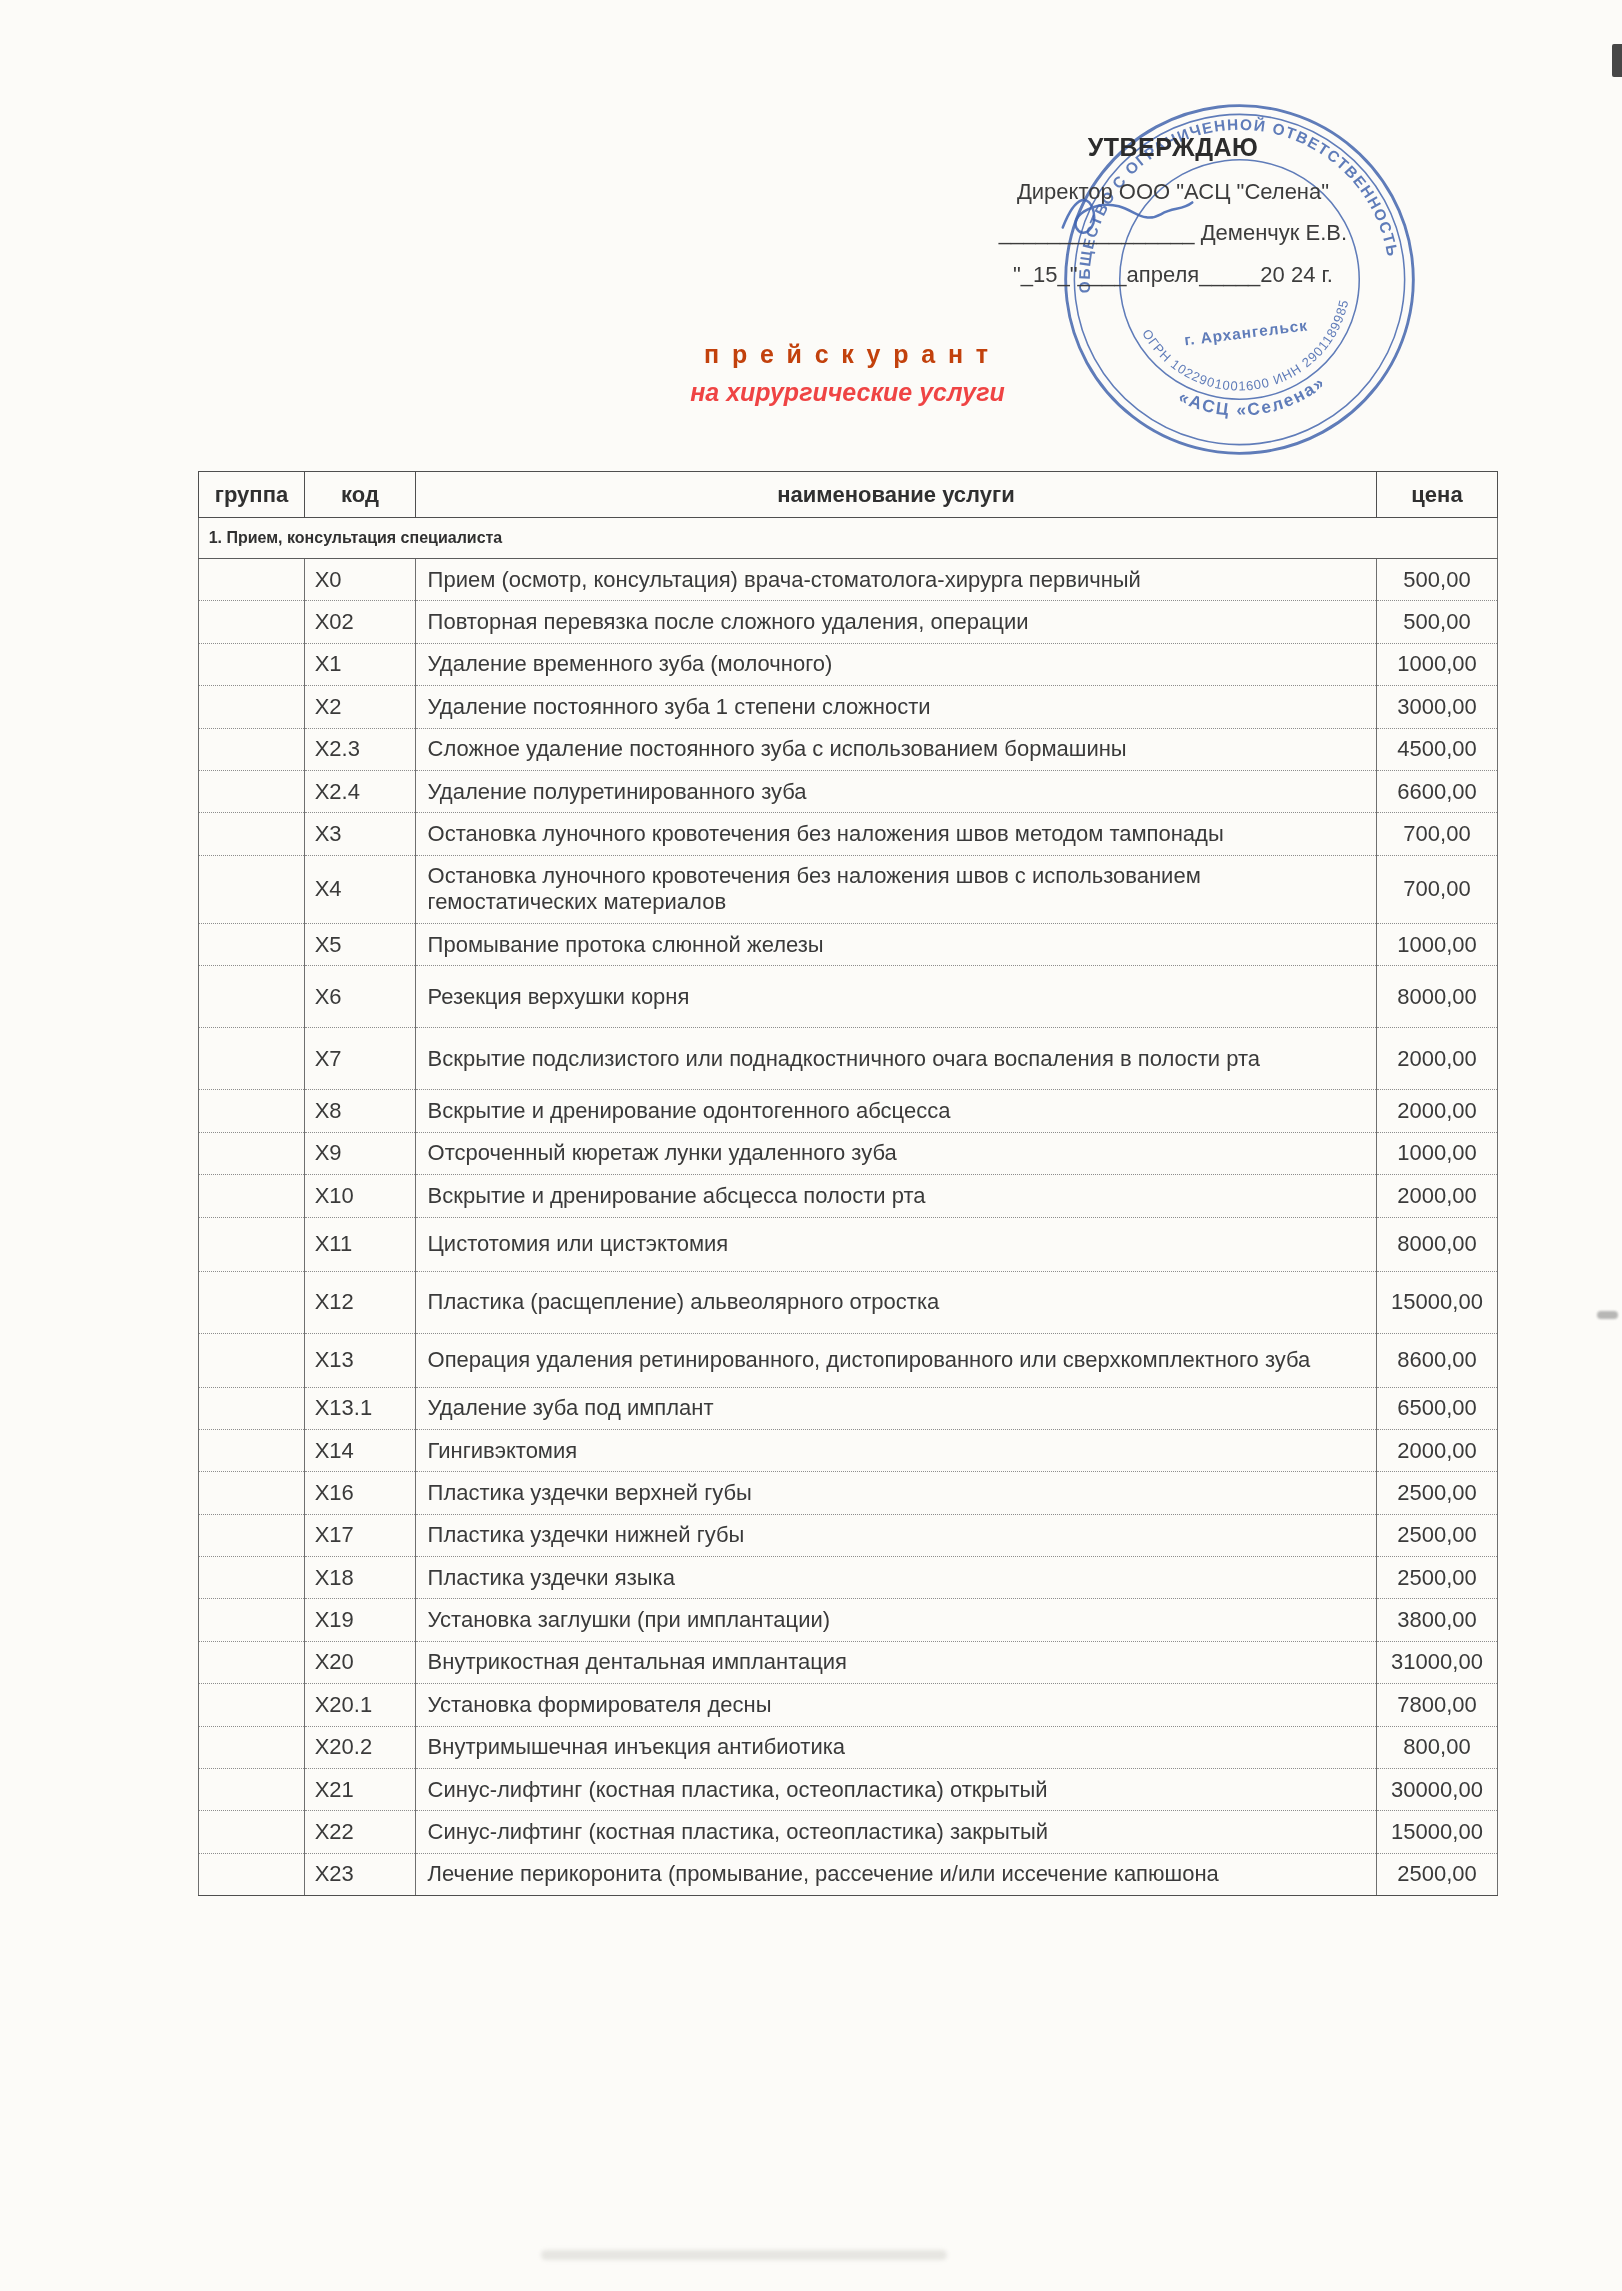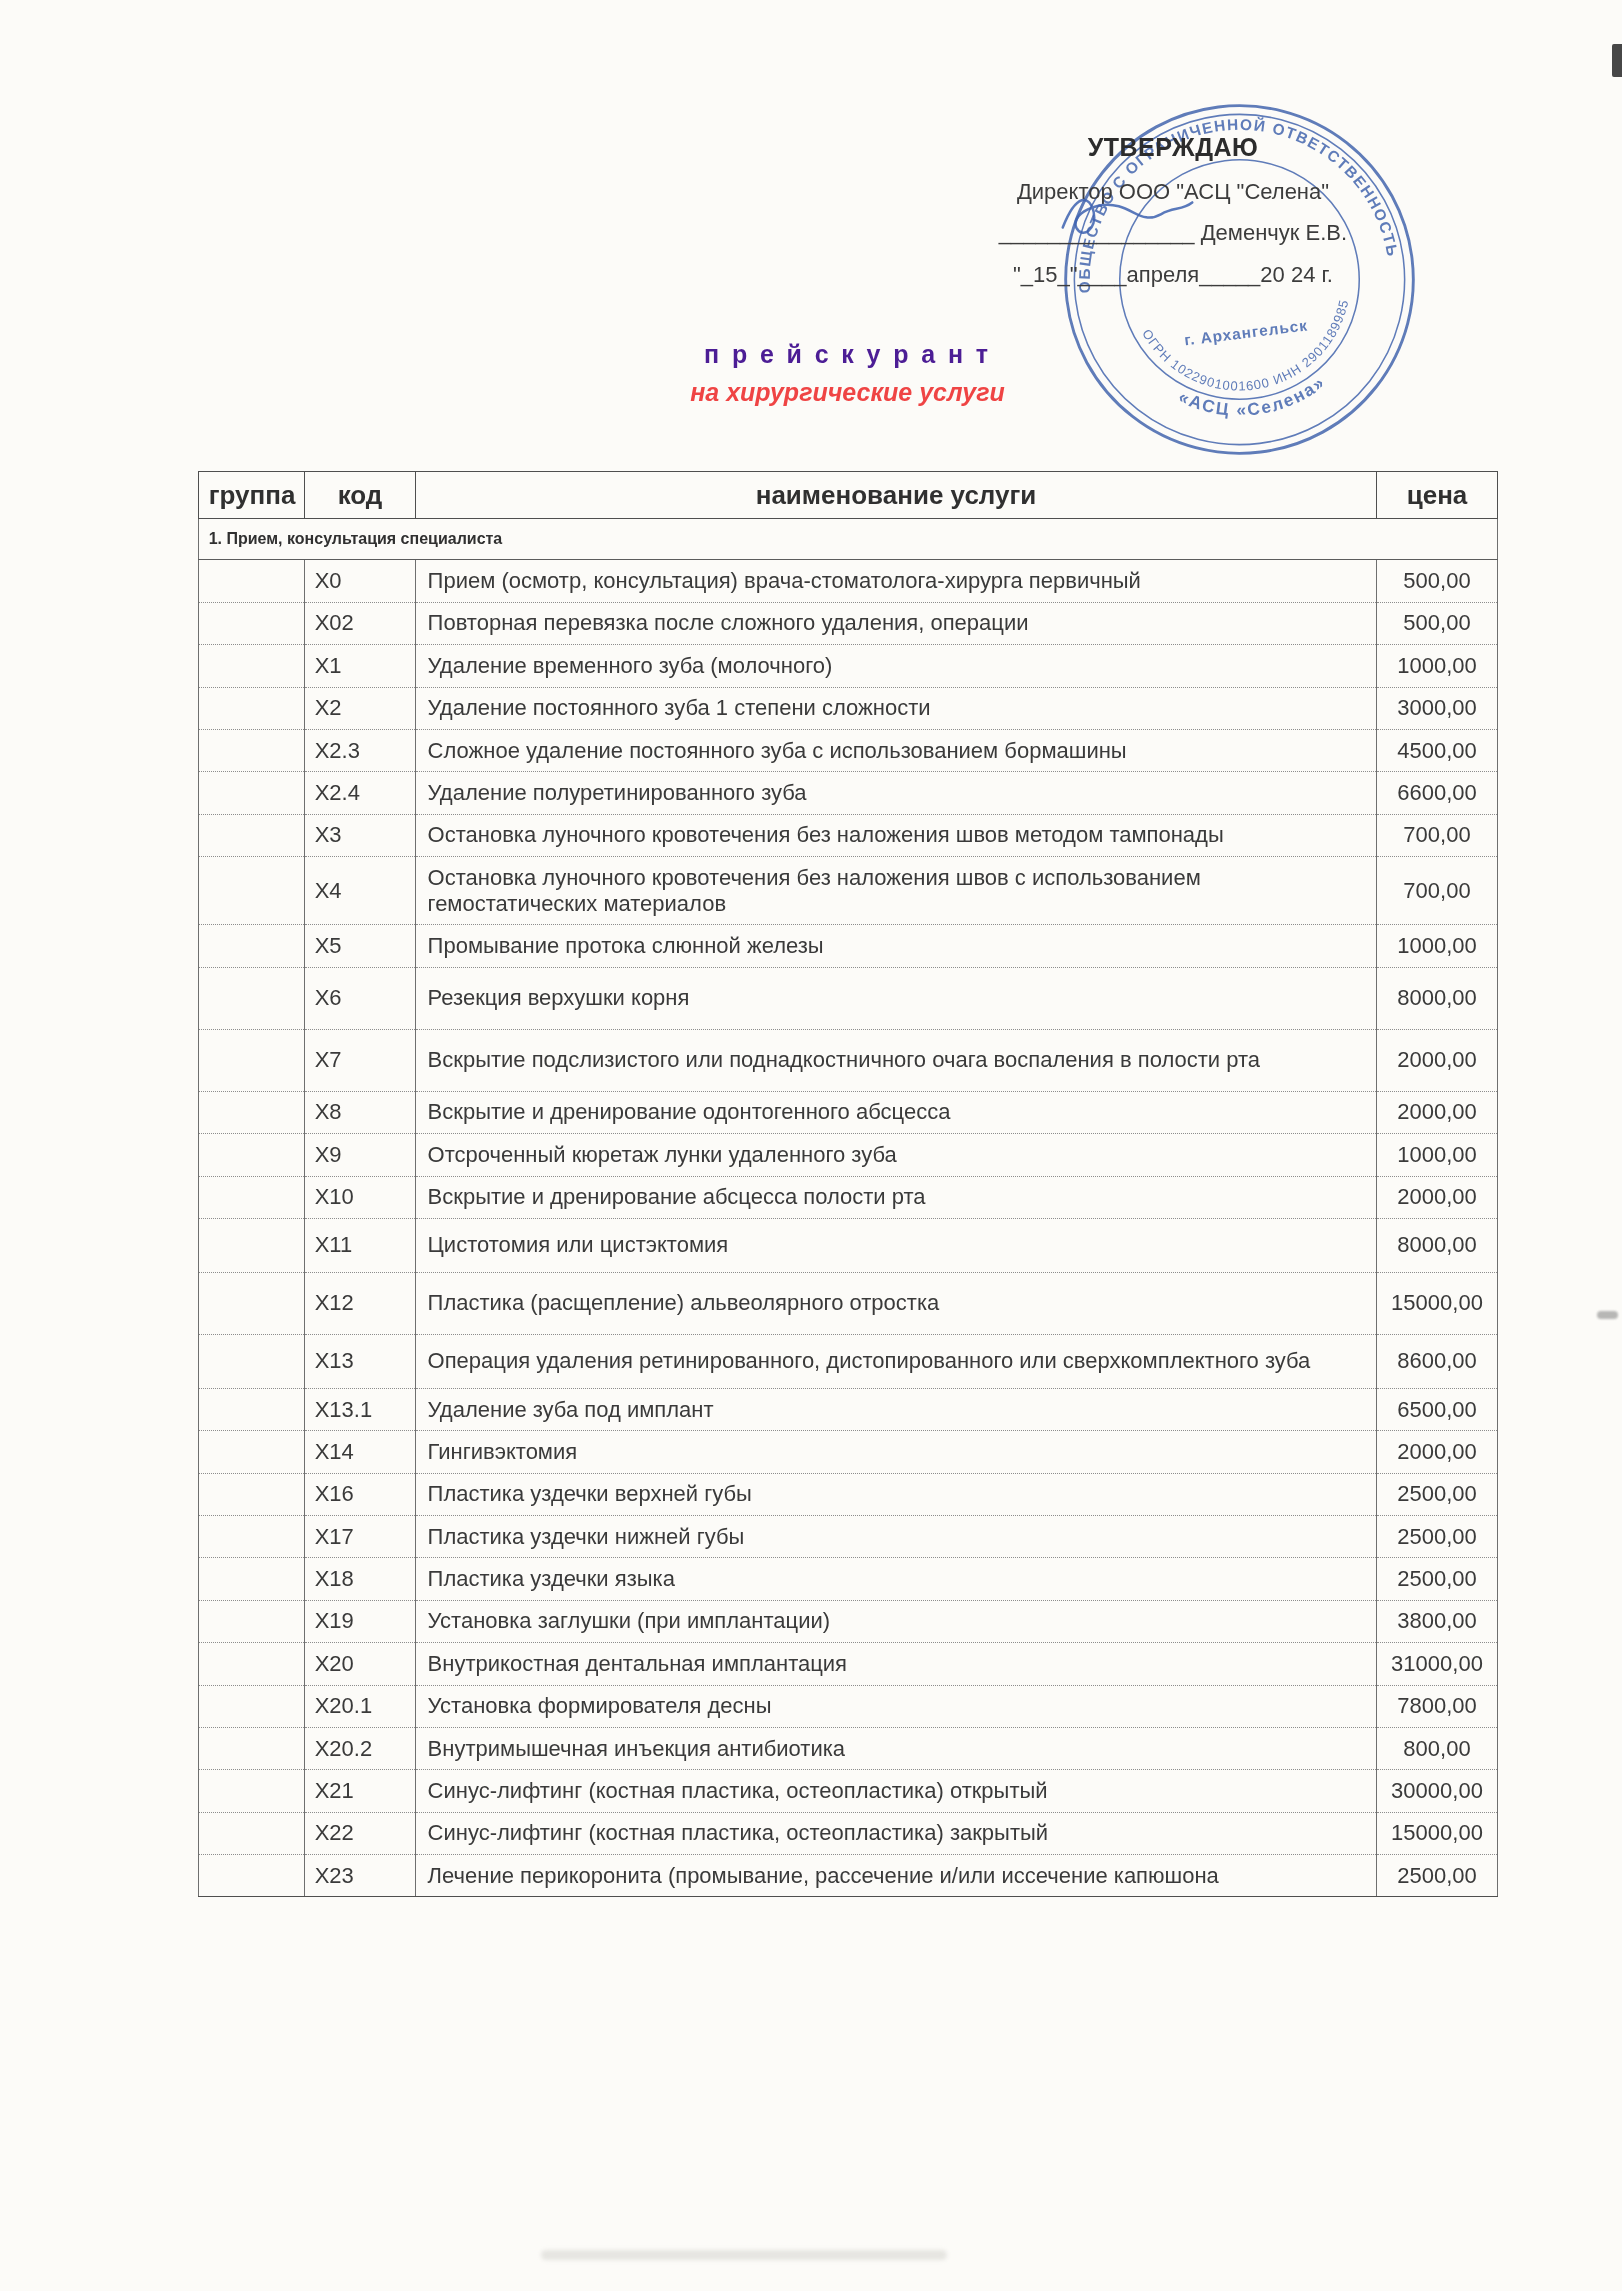--- a/index.html
+++ b/index.html
@@ -33,40 +33,40 @@
   }
   .stamp .ring { fill:none; stroke:#3d61b0; stroke-width:3; }
   .stamp .ring.thin { stroke-width:1.6; }
   .stamp text { fill:#3d61b0; font-family:"Liberation Sans", sans-serif; }
   .stamp .ring-text { font-size:16px; letter-spacing:1.5px; font-weight:bold; }
   .stamp .ring-text2 { font-size:18px; letter-spacing:2px; font-weight:bold; }
   .stamp .reg-text { font-size:13.5px; letter-spacing:1px; }
   .stamp .city-text { font-size:16px; font-weight:bold; letter-spacing:1px; }
   
   .doc-title { position:absolute; top:340px; left:198px; width:1299px; text-align:center; z-index:3; }
-  .doc-title .main { font-weight:bold; font-size:25px; letter-spacing:2.9px; color:#4c1d95; }
+  .doc-title .main { font-weight:bold; font-size:25px; letter-spacing:2.9px; color:#c2410c; }
   .doc-title .sub { font-weight:bold; font-style:italic; font-size:25px; margin-top:8.7px; color:#ef4444; }
   
   .price-table {
     position:absolute; left:198px; top:471px; width:1299px;
     border-collapse:collapse; table-layout:fixed;
     font-size:22px; color:#3a3a3a; z-index:3;
     background:transparent;
   }
   .price-table col.c-group { width:106px; }
   .price-table col.c-code  { width:111px; }
   .price-table col.c-name  { width:961px; }
   .price-table col.c-price { width:121px; }
   .price-table th, .price-table td {
     border-left:1px solid #6f6f6f; border-right:1px solid #6f6f6f;
     padding:7.7px 9.7px; vertical-align:middle;
   }
   .price-table thead th {
     border:1.5px solid #4f4f4f;
-    font-weight:bold; font-size:26px; text-align:center; height:46px; color:#303030;
+    font-weight:bold; font-size:22px; text-align:center; height:46px; color:#303030;
   }
   .price-table .section-row td {
     border-top:1.5px solid #4f4f4f; border-bottom:1.4px solid #5c5c5c;
     font-weight:bold; font-size:16px; text-align:left; height:41px; color:#303030;
   }
   .price-table tbody td { border-top:1px dotted #8d8d8d; }
   .price-table tbody tr:last-child td { border-bottom:1.5px solid #4f4f4f; }
   .price-table td.col-code  { text-align:left; }
   .price-table td.col-name  { text-align:left; padding-left:11.6px; }
   .price-table td.col-price { text-align:center; }

